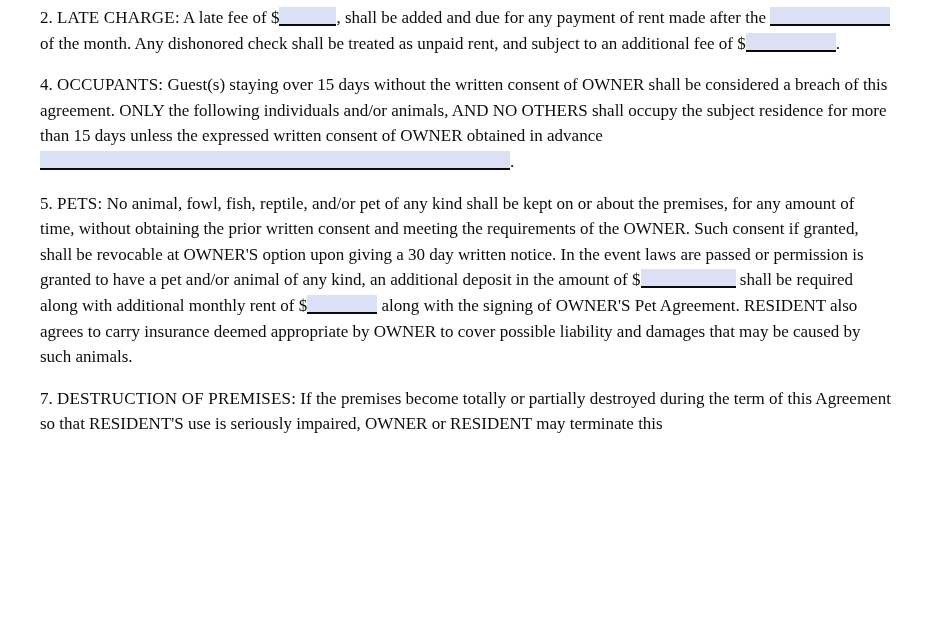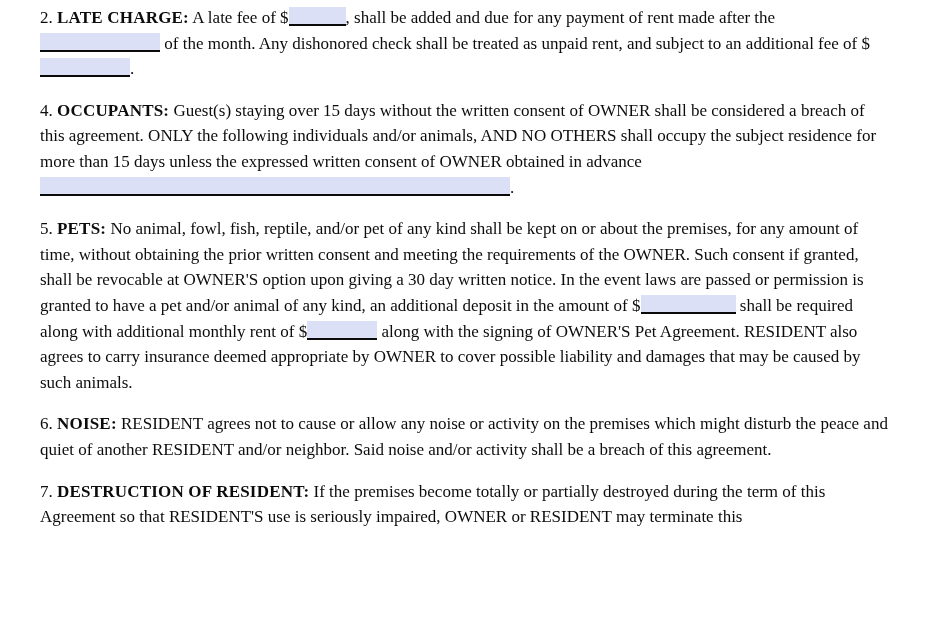--- a/index.html
+++ b/index.html
@@ -17,34 +17,33 @@
     font-size: 17px;
     line-height: 25.6px;
     color: var(--ink);
     -webkit-font-smoothing: antialiased;
   }
   p.section {
     margin: 0 0 16px 0;
     text-align: left;
   }
   .sec-num { font-weight: normal; }
-  .sec-heading { font-weight: bold; letter-spacing: 0.2px; }
+  .sec-heading { font-weight: normal; letter-spacing: 0.2px; }
   .blank {
     display: inline-block;
     background: var(--highlight);
     border-bottom: 2px solid #0a0a0a;
     height: 17px;
     vertical-align: -3px;
     cursor: text;
   }
 </style>
 </head>
 <body>
 
 <div class="page">
   <div id="sections-container">
       <p class="section"><span class="sec-num">2.</span> <span class="sec-heading">LATE CHARGE:</span> A late fee of $<span class="blank" style="width: 57px;"></span>, shall be added and due for any payment of rent made after the <span class="blank" style="width: 120px;"></span> of the month. Any dishonored check shall be treated as unpaid rent, and subject to an additional fee of $<span class="blank" style="width: 90px;"></span>.</p>
       <p class="section"><span class="sec-num">4.</span> <span class="sec-heading">OCCUPANTS:</span> Guest(s) staying over 15 days without the written consent of OWNER shall be considered a breach of this agreement. ONLY the following individuals and/or animals, AND NO OTHERS shall occupy the subject residence for more than 15 days unless the expressed written consent of OWNER obtained in advance <span class="blank" style="width: 470px;"></span>.</p>
       <p class="section"><span class="sec-num">5.</span> <span class="sec-heading">PETS:</span> No animal, fowl, fish, reptile, and/or pet of any kind shall be kept on or about the premises, for any amount of time, without obtaining the prior written consent and meeting the requirements of the OWNER. Such consent if granted, shall be revocable at OWNER'S option upon giving a 30 day written notice. In the event laws are passed or permission is granted to have a pet and/or animal of any kind, an additional deposit in the amount of $<span class="blank" style="width: 95px;"></span> shall be required along with additional monthly rent of $<span class="blank" style="width: 70px;"></span> along with the signing of OWNER'S Pet Agreement. RESIDENT also agrees to carry insurance deemed appropriate by OWNER to cover possible liability and damages that may be caused by such animals.</p>
-      <p class="section"><span class="sec-num">6.</span> <span class="sec-heading">NOISE:</span> RESIDENT agrees not to cause or allow any noise or activity on the premises which might disturb the peace and quiet of another RESIDENT and/or neighbor. Said noise and/or activity shall be a breach of this agreement.</p>
-      <p class="section"><span class="sec-num">7.</span> <span class="sec-heading">DESTRUCTION OF RESIDENT:</span> If the premises become totally or partially destroyed during the term of this Agreement so that RESIDENT'S use is seriously impaired, OWNER or RESIDENT may terminate this</p>
+      <p class="section"><span class="sec-num">7.</span> <span class="sec-heading">DESTRUCTION OF PREMISES:</span> If the premises become totally or partially destroyed during the term of this Agreement so that RESIDENT'S use is seriously impaired, OWNER or RESIDENT may terminate this</p>
     </div>
 </div>
 
 </body></html>

